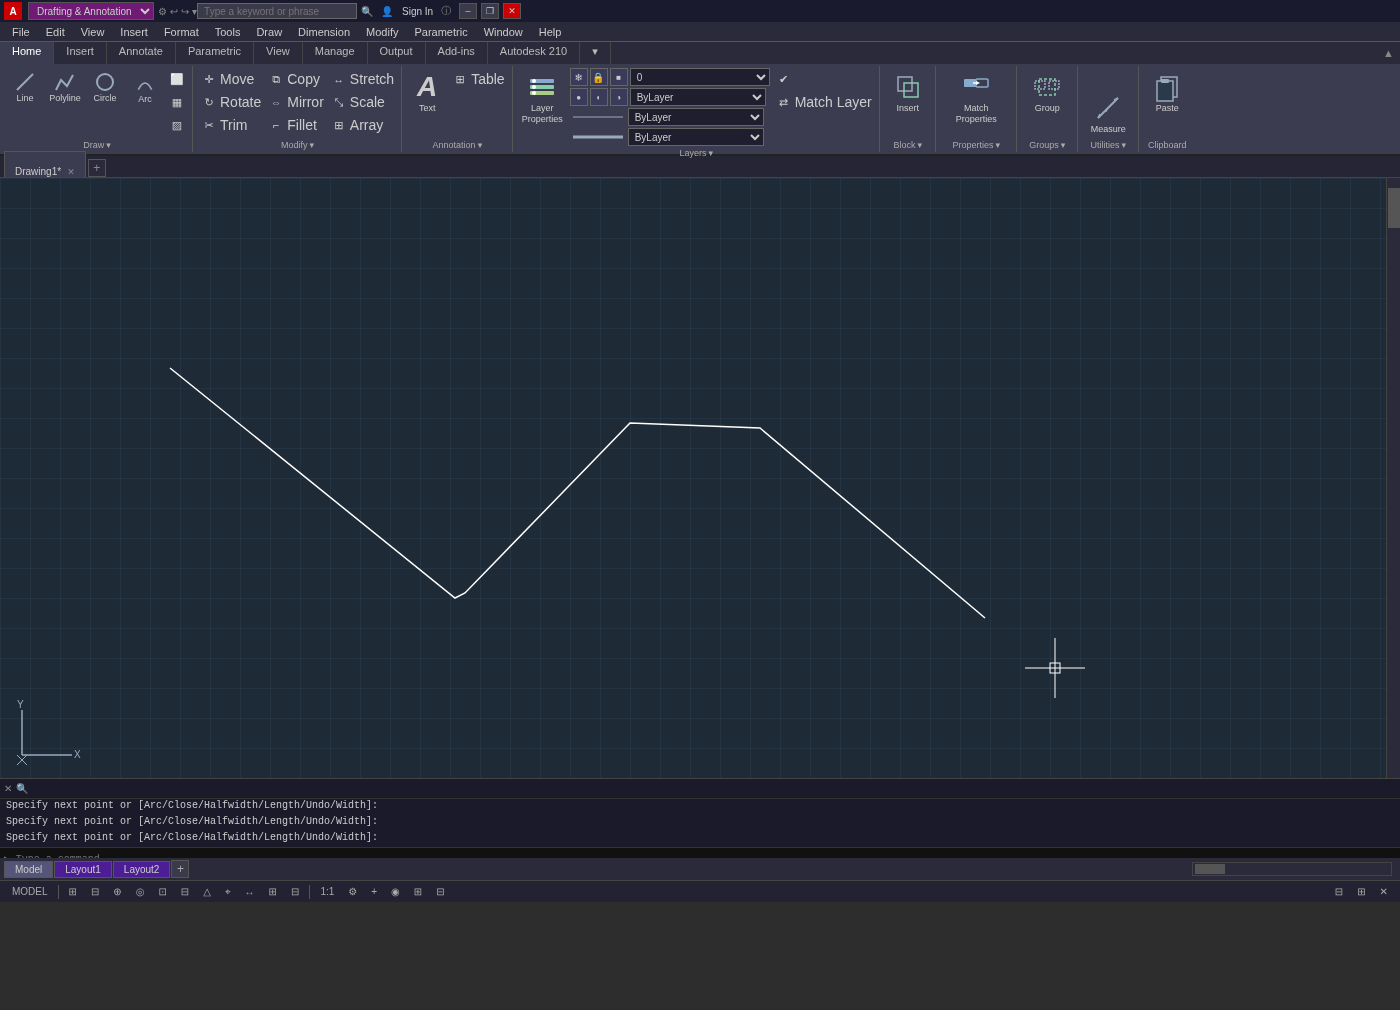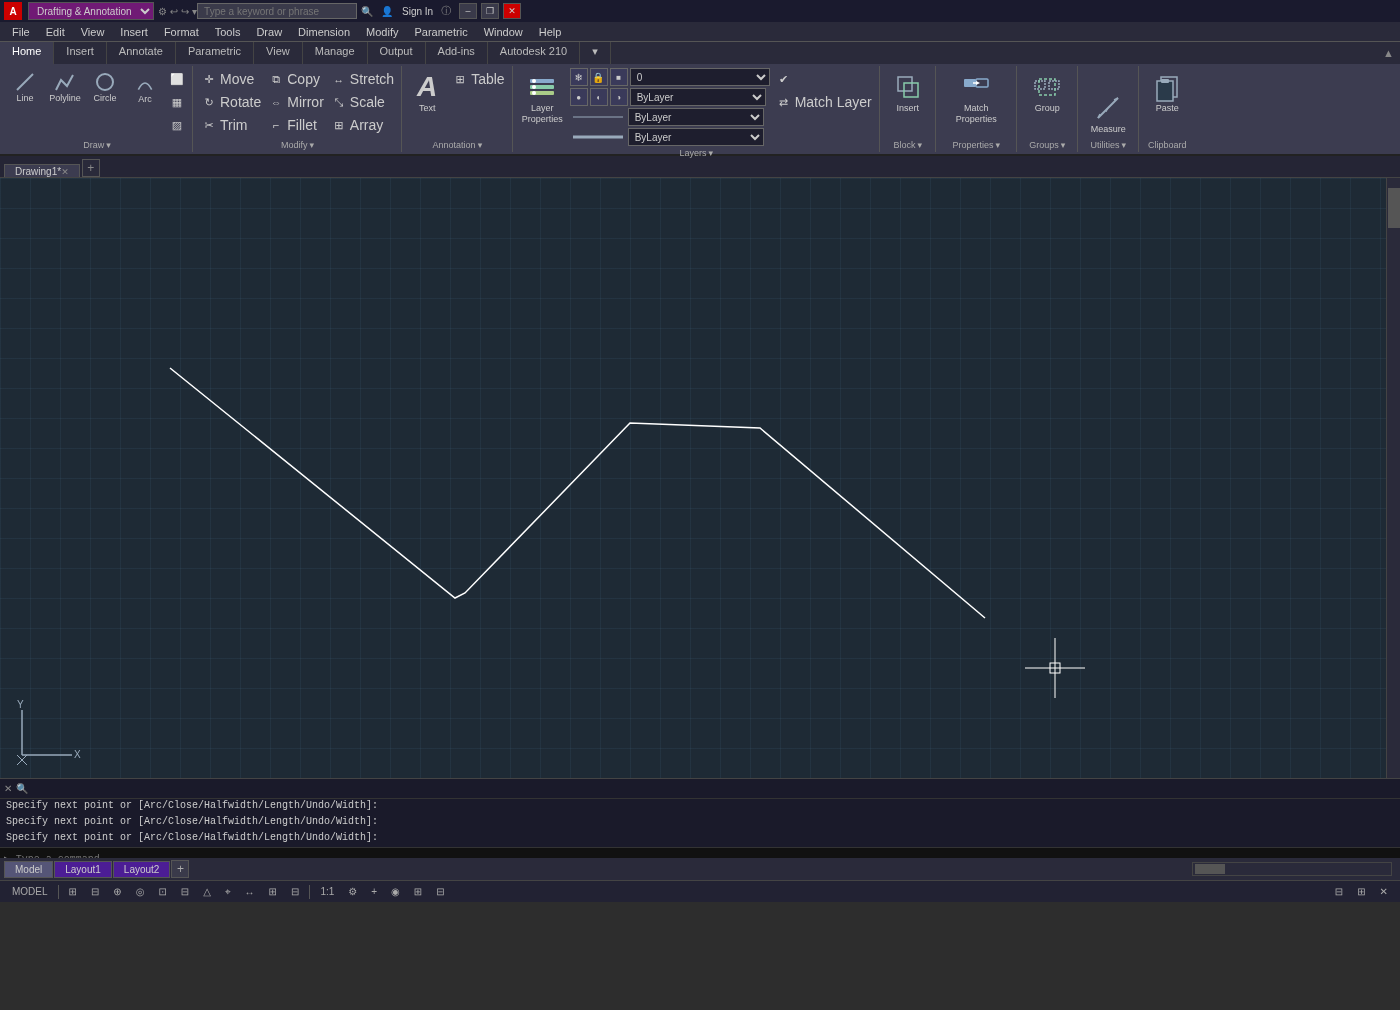--- a/index.html
+++ b/index.html
@@ -716,21 +716,21 @@
       <div class="ribbon-group-label">
         <span>Clipboard</span>
       </div>
     </div>
 
     <div style="flex:1"></div>
   </div>
 </div>
 
 <div style="height:22px;background:#252535;display:flex;align-items:flex-end;padding:0 4px;gap:2px;border-bottom:1px solid #444">
-  <div style="padding:1px 10px 0 10px;background:#3c3c50;border:1px solid #555;border-bottom:none;font-size:10px;color:#ccc;display:flex;align-items:center;cursor:pointer">
+  <div style="padding:14px 10px 0 10px;background:#3c3c50;border:1px solid #555;border-bottom:none;font-size:10px;color:#ccc;display:flex;align-items:center;gap:6px;cursor:pointer">
     <span>Drawing1*</span>
     <span style="color:#888;font-size:9px">✕</span>
   </div>
   <div style="width:18px;height:18px;background:#2a2a3a;border:1px solid #555;display:flex;align-items:center;justify-content:center;cursor:pointer;color:#888;font-size:12px;margin-bottom:0">+</div>
   <div style="flex:1"></div>
 </div>
 
 <div style="display:flex;flex:1;position:relative">
 
   <div class="drawing-area" style="flex:1;position:relative;min-height:600px">

